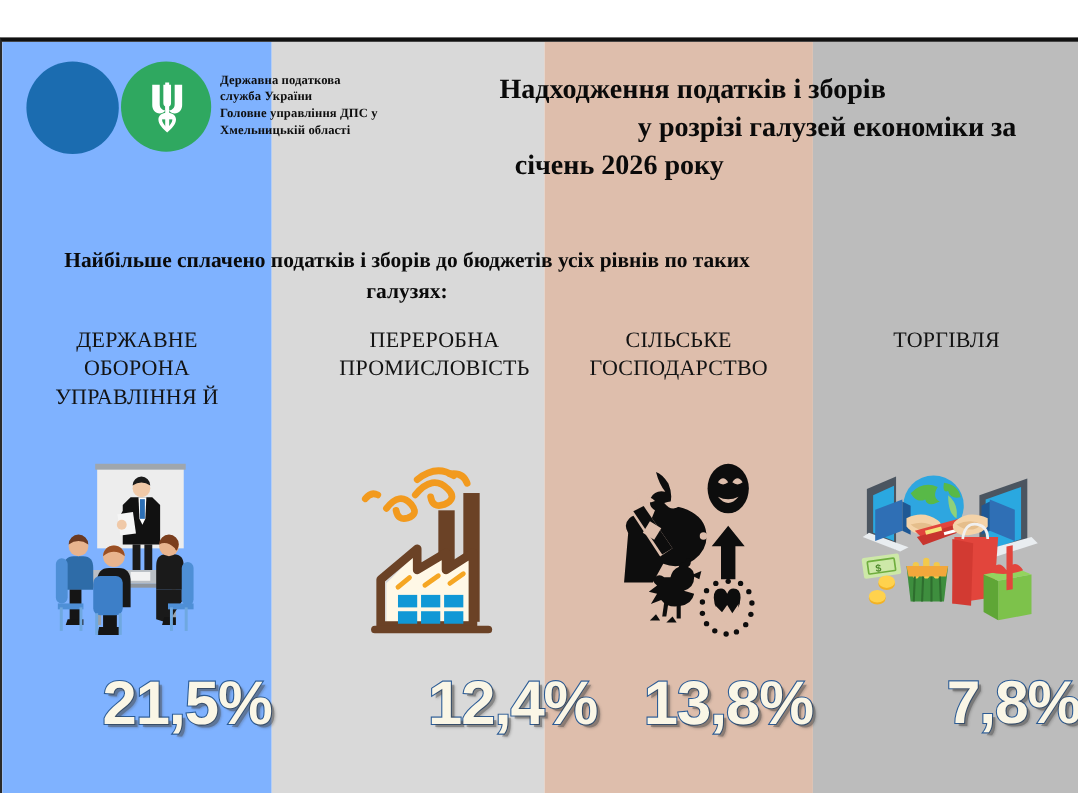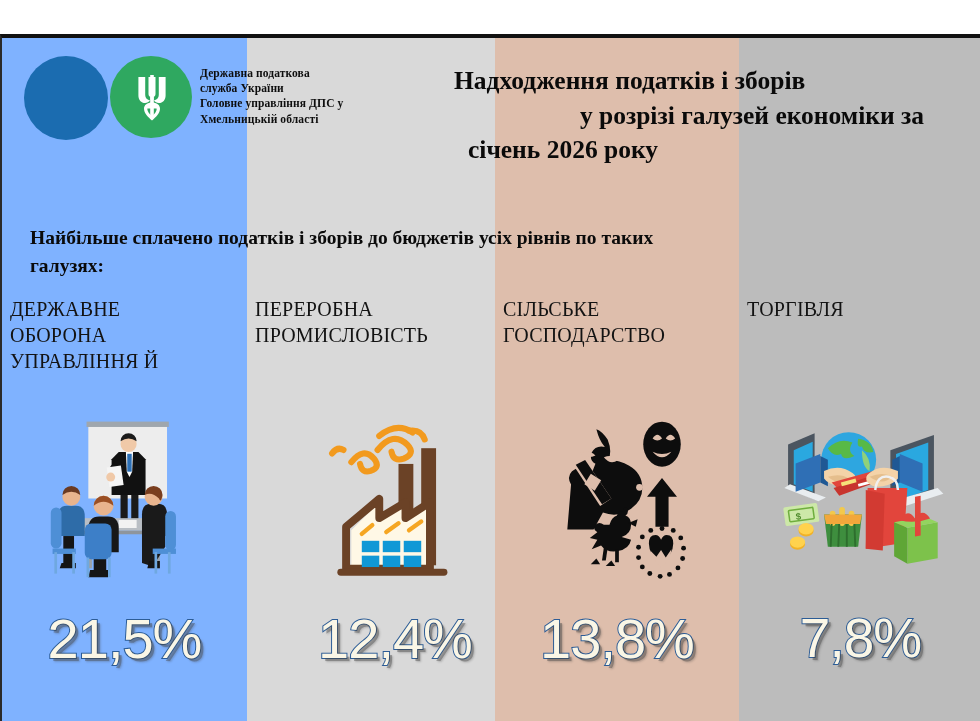--- a/index.html
+++ b/index.html
@@ -103,20 +103,21 @@
   
   .subtitle {
     position: absolute;
     left: 28px;
     top: 186px;
     width: 680px;
     font-size: 19.5px;
     font-weight: bold;
     line-height: 1.42;
     color: #0a0a0a;
+    text-align: center;
   }
 
   
   .columns {
     position: absolute;
     left: 0;
     top: 252px;
     width: 980px;
     height: 410px;
   }
@@ -128,20 +129,21 @@
   .col-0 { left: 0px;   width: 245px; }
   .col-1 { left: 245px; width: 296px; }
   .col-2 { left: 493px; width: 244px; }
   .col-3 { left: 737px; width: 243px; }
 
   .col-head {
     position: absolute;
     top: 6px;
     left: 8px;
     right: 8px;
+    text-align: center;
     font-size: 20px;
     line-height: 1.30;
     color: #131313;
     letter-spacing: 0.2px;
   }
 
   .col-art {
     position: absolute;
     left: 0;
     right: 0;
@@ -150,24 +152,24 @@
     display: flex;
     align-items: center;
     justify-content: center;
   }
 
   .col-value {
     position: absolute;
     left: 0;
     right: 0;
     top: 316px;
-    text-align: center;
+    text-align: right;
     font-family: "Liberation Sans", "DejaVu Sans", sans-serif;
     font-size: 56px;
-    font-weight: normal;
+    font-weight: bold;
     color: #FAF6E6;
     letter-spacing: -1px;
     -webkit-text-stroke: 2px #2C5C96;
     paint-order: stroke fill;
     text-shadow:
         3px 3px 0 rgba(70,70,70,0.40),
         4px 4px 2px rgba(60,60,60,0.25);
   }
   .col-3 .col-value { font-size: 55px; }
 

